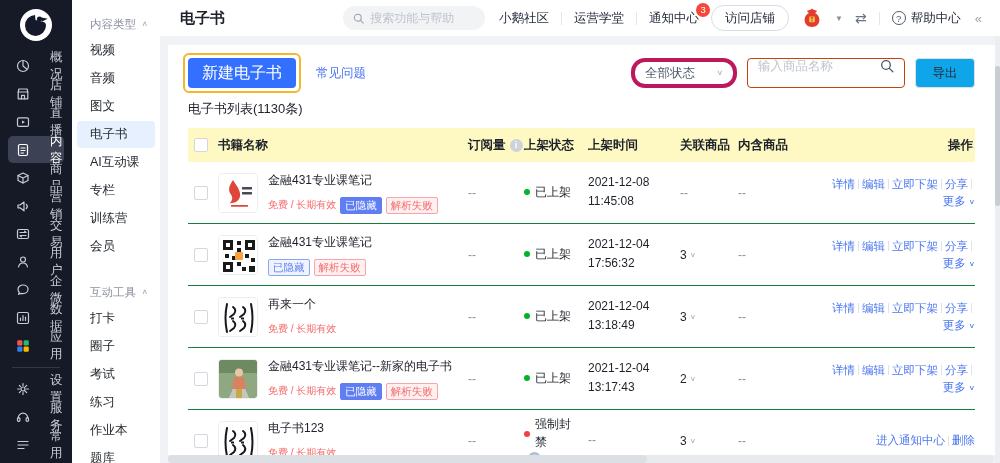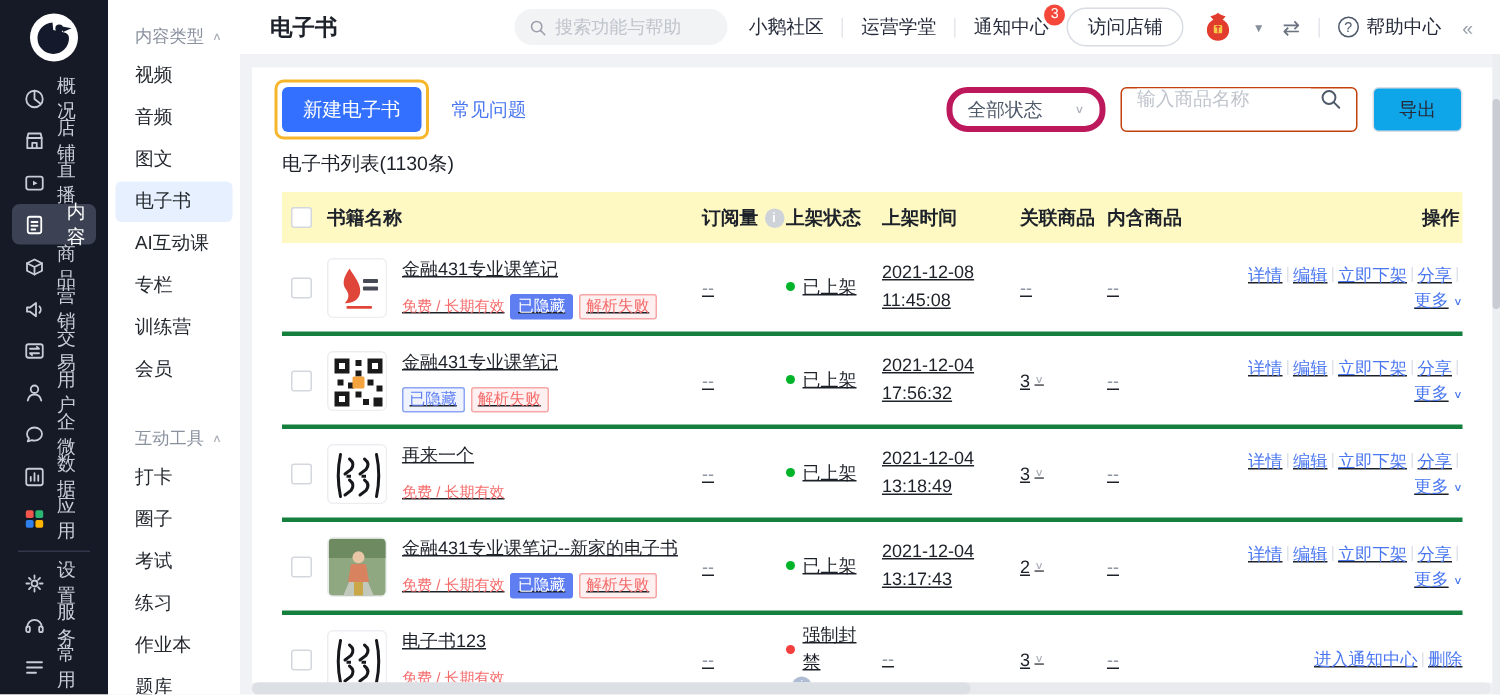--- a/index.html
+++ b/index.html
@@ -4,21 +4,21 @@
 <style>
   * { margin:0; padding:0; box-sizing:border-box; }
   html,body { width:1000px; height:463px; overflow:hidden; }
   body { font-family:"Liberation Sans","DejaVu Sans",sans-serif; color:#1d2129; background:#f0f2f5; }
   .app { display:flex; width:1000px; height:463px; }
 
   
   .rail { width:72px; background:#161a26; flex:none; display:flex; flex-direction:column; align-items:stretch; }
   .logo { width:34px; height:34px; margin:8px auto 10px; cursor:pointer; }
   .rail-items { display:flex; flex-direction:column; flex:1; padding:0 8px; }
-  .rail-item { height:27px; margin-bottom:1px; display:flex; align-items:center; gap:7px; padding:0 7px;
+  .rail-item { height:27px; margin-bottom:1px; display:flex; align-items:center; gap:19px; padding:0 7px;
                color:#c8ccd8; font-size:12.5px; border-radius:5px; cursor:pointer; flex:none; }
   .rail-item.active { background:#3c4254; color:#ffffff;text-align:right; }
   .ricon { display:inline-flex; width:16px; height:16px; flex:none; }
   .rail-divider { height:1px; background:#313748; margin:7px 4px; flex:none; }
 
   
   .subnav { width:88px; background:#ffffff; flex:none; padding-top:12px; overflow:hidden; }
   .sec-title { display:flex; align-items:center; justify-content:space-between; padding:0 12px 0 18px;
                font-size:11.5px; color:#8a919f; height:24px; cursor:pointer; }
   .sec-title.gap { margin-top:20px;text-align:center; }
@@ -51,21 +51,21 @@
            font-size:9.5px; display:inline-flex; align-items:center; justify-content:center; }
   .collapse { font-size:13px; color:#9aa0ab; cursor:pointer; margin-left:2px; }
 
   
   .content { flex:1; position:relative; padding:9px 5px 0 8px; }
   .card { background:#fff; height:410px; padding:13px 20px 0; overflow:hidden; position:relative; }
 
   .toolbar { display:flex; align-items:center; height:30px; }
   .btn-wrap { position:relative; display:inline-block; }
   .primary-btn { background:var(--accent-blue,#3370ff); color:#fff; border:none; border-radius:4px; height:30px;
-                 padding:0 14px; font-size:13px; cursor:pointer; font-family:inherit; }
+                 padding:0 14px; font-size:16px; cursor:pointer; font-family:inherit; }
   .annotation { position:absolute; inset:-5px; border:2px solid var(--annotation-orange,#f7b52c); border-radius:6px; pointer-events:none; }
   .faq { color:var(--link-blue,#4a77f0); font-size:12.5px; margin-left:20px; cursor:pointer; }
   .toolbar-right { margin-left:auto; display:flex; align-items:center; gap:10px; }
   .select { width:106px; height:30px; border:4px solid #be185d; border-radius:14px; display:flex; align-items:center;
             justify-content:space-between; padding:0 10px; font-size:12.5px; color:#4e5969; cursor:pointer; background:#fff; }
   .select .chev { font-size:9px; color:#a9aeb8; transform:scaleY(.8); }
   .search-box { width:158px; height:30px; border:1px solid #c2410c; border-radius:4px; display:flex; align-items:flex-start;
                 padding:0 10px; gap:6px; background:#fff; }
   .search-box input { flex:1; border:none; outline:none; font-size:12.5px; color:#4e5969; font-family:inherit; min-width:0; }
   .search-box input::placeholder { color:#bfc4cc; }
@@ -75,21 +75,21 @@
   .list-title { margin-top:12px; height:18px; font-size:13px; color:#1d2129; }
 
   .table { margin-top:10px; }
   .grid { display:grid; grid-template-columns:30px 250px 56px 64px 92px 58px 62px minmax(0,1fr); align-items:center; }
   .thead { height:34px; background:#fef9c3; }
   .th { font-size:12.5px; font-weight:700; color:#1d2129; display:flex; align-items:center; white-space:nowrap; }
   .th.right { justify-content:flex-end; padding-right:2px; }
   .checkbox { width:14px; height:14px; border:1px solid #d4d7dd; border-radius:2px; background:#fff; display:inline-block; cursor:pointer; }
   .ck { display:flex; justify-content:flex-start; padding-left:6px; }
 
-  .trow { height:62px; border-bottom:3px solid #15803d;text-decoration:underline; }
+  .trow { height:62px; border-bottom:1px solid #15803d; }
   .cell { min-width:0; }
   .name { display:flex; align-items:center; gap:10px; }
   .thumb { width:40px; height:40px; border-radius:4px; overflow:hidden; border:1px solid #ebedf0; flex:none; cursor:pointer; }
   .thumb svg { display:block; }
   .nameinfo { display:flex; flex-direction:column; min-width:0; }
   .btitle { font-size:12px; color:#1d2129; white-space:nowrap; overflow:hidden; text-overflow:ellipsis; cursor:pointer; }
   .meta { display:flex; align-items:center; gap:4px; margin-top:8px; min-height:16px; }
   .price { font-size:10px; color:var(--price-red,#f56c6c); white-space:nowrap; }
   .tag { font-size:10.5px; line-height:15px; padding:0 4px; border-radius:2px; border:1px solid transparent; white-space:nowrap; }
   .tag.solid-blue { background:var(--tag-blue,#5e7ef2); border-color:var(--tag-blue,#5e7ef2); color:#fff; }

